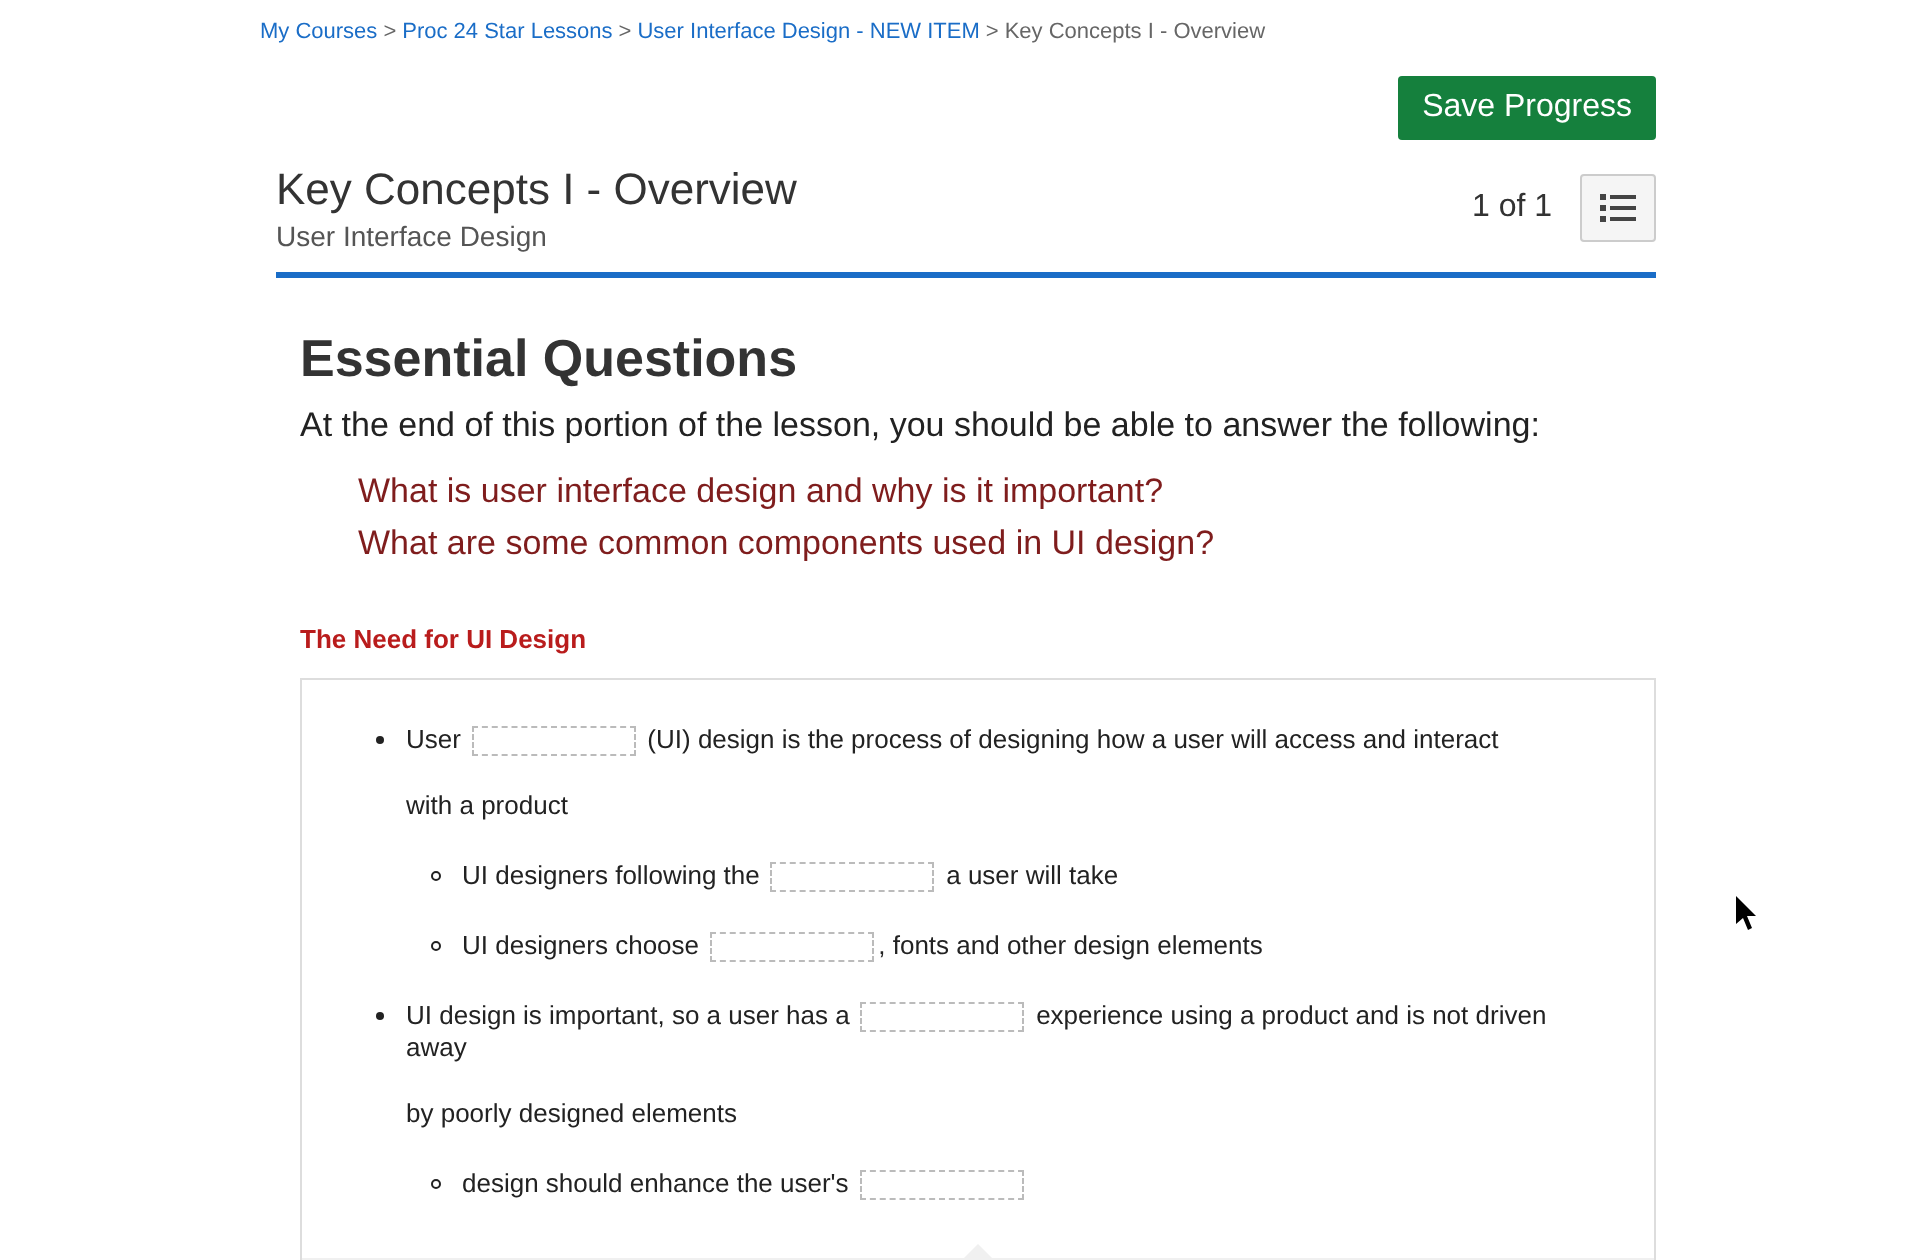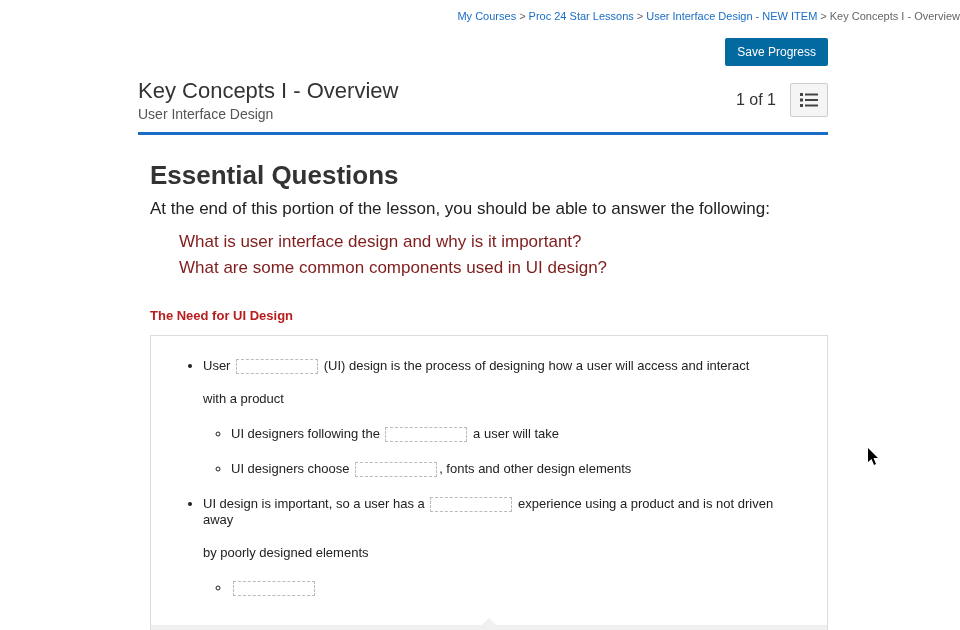--- a/index.html
+++ b/index.html
@@ -8,37 +8,36 @@
       background: #fff;
       width: 960px;
       height: 630px;
       position: relative;
       overflow: hidden;
     }
     .breadcrumb {
       padding: 10px 0 10px 130px;
       font-size: 11px;
       color: #1a6dc7;
-      text-align: right;
     }
     .breadcrumb a { color: #1a6dc7; text-decoration: none; }
     .breadcrumb .current { color: #666; }
     .breadcrumb .sep { color: #666; margin: 0 3px; }
     .save-row {
       display: flex;
       justify-content: flex-end;
       padding-right: 132px;
       margin-top: 6px;
     }
     .save-btn {
-      background: #0369a1;
+      background: #15803d;
       color: #fff;
       border: none;
       padding: 7px 12px;
-      font-size: 12px;
+      font-size: 16px;
       border-radius: 2px;
       cursor: pointer;
     }
     .header {
       display: flex;
       justify-content: space-between;
       align-items: center;
       padding: 10px 132px 10px 138px;
       margin-top: 2px;
     }
@@ -207,21 +206,21 @@
           <li>
             <span>UI designers choose </span><span class="blank w82"></span><span>, fonts and other design elements</span>
           </li>
         </ul>
       </li>
       <li>
         <span>UI design is important, so a user has a </span><span class="blank w82"></span><span> experience using a product and is not driven away</span>
         <div style="margin-top:16px">by poorly designed elements</div>
         <ul>
           <li>
-            <span class="blank w82"></span>
+            <span>design should enhance the user's </span><span class="blank w82"></span>
           </li>
         </ul>
       </li>
     </ul>
 
     <div class="word-bank">
       
       
       
       

